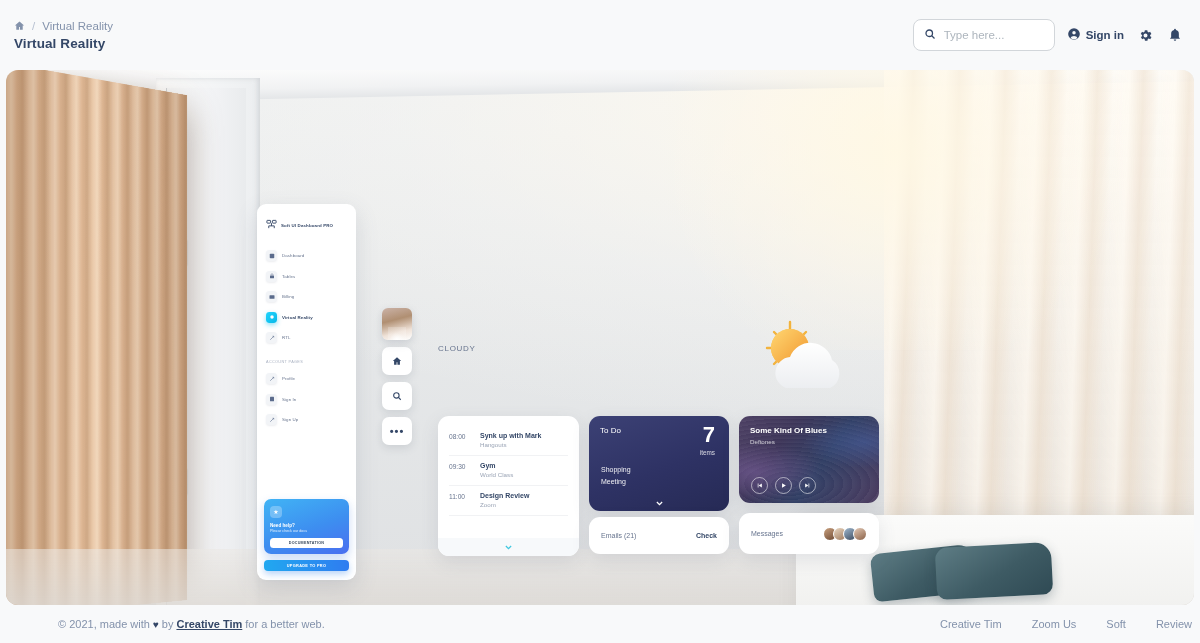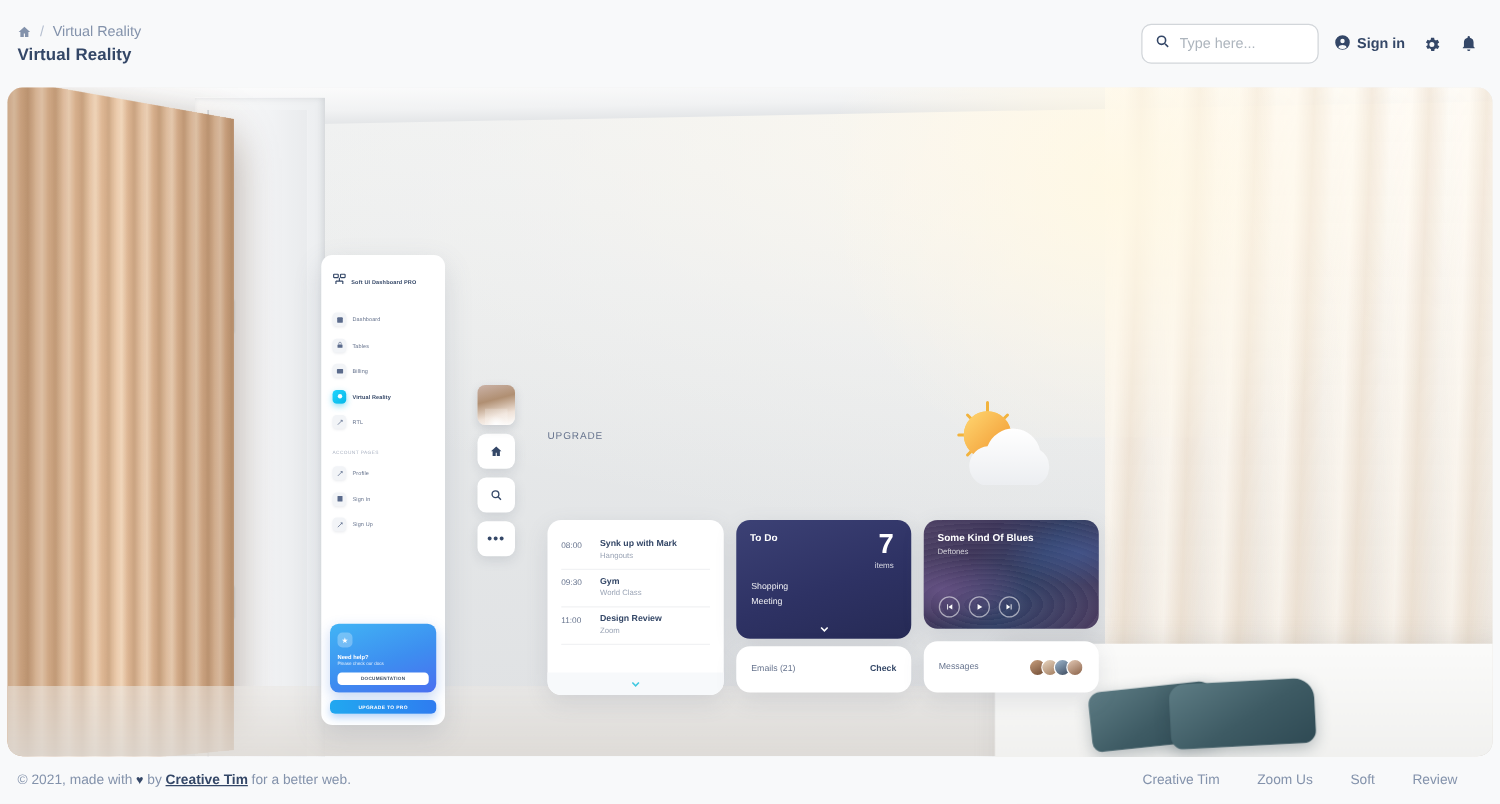--- a/index.html
+++ b/index.html
@@ -237,21 +237,21 @@
     position: absolute; left: 0; right: 0; bottom: 0; height: 18px;
     border-radius: 0 0 11px 11px; background: #f7f9fb;
     display: flex; align-items: center; justify-content: center; color: #3fc8e0; cursor: pointer;
   }
 
   .todo {
     left: 583px; top: 346px; width: 140px; height: 95px;
     background: linear-gradient(160deg,#3c4175 0%, #2e3264 55%, #262a55 100%);
     padding: 10px 11px; color: #fff;
   }
-  .todo-h { font-size: 8px; font-weight: bold; }
+  .todo-h { font-size: 8px; font-weight: normal; }
   .todo-num { position: absolute; right: 14px; top: 8px; font-size: 22px; font-weight: bold; line-height: 1; }
   .todo-items { position: absolute; right: 14px; top: 33px; font-size: 6.4px; color: rgba(255,255,255,.8); }
   .todo-l { position: absolute; left: 12px; font-size: 7px; color: rgba(255,255,255,.93); }
   .todo-l.l1 { top: 50px; } .todo-l.l2 { top: 62px; }
   .todo-more { position: absolute; left: 0; right: 0; bottom: 3px; display: flex; justify-content: center; color: #fff; cursor: pointer; }
 
   .music {
     left: 733px; top: 346px; width: 140px; height: 87px; overflow: hidden;
     background: linear-gradient(125deg,#4c3f63 0%, #3b3357 30%, #2f3d63 58%, #4a3a5e 100%);
     padding: 10px 11px; color: #fff;
@@ -289,21 +289,21 @@
   .av { width: 14px; height: 14px; border-radius: 50%; border: 1.4px solid #fff; margin-left: -4px; }
   .av:first-child { margin-left: 0; }
   .av1 { background: linear-gradient(150deg,#c9a07e,#6e4a33); }
   .av2 { background: linear-gradient(150deg,#e8d6c2,#a07a5c); }
   .av3 { background: linear-gradient(150deg,#9fb8cf,#3c4a5e); }
   .av4 { background: linear-gradient(150deg,#e3c9b6,#8a6147); }
 
   
   .footer {
     height: 38px; display: flex; align-items: center; justify-content: space-between;
-    padding: 0 34px 0 14px; font-size: 11px; color: #8392ab;
+    padding: 0 8px 0 14px; font-size: 11px; color: #8392ab; margin-left: 44px;
   }
   .foot-left { display: flex; align-items: center; gap: 3px; }
   .foot-left .heart { color: #344767; font-size: 10px; }
   .foot-strong { color: #344767; font-weight: bold; }
   .foot-links { display: flex; gap: 30px; }
   .foot-links a { color: #8392ab; text-decoration: none; font-size: 11px; }
 </style>
 </head>
 <body>
 
@@ -472,21 +472,21 @@
       <svg viewBox="0 0 24 24" fill="none" stroke="currentColor" stroke-width="2.6">
           <circle cx="10.5" cy="10.5" r="6.5"></circle>
           <path d="M16 16l5 5"></path>
         </svg>
     </div>
     <div class="rail-btn">
       <span class="rail-dots">•••</span>
     </div>
   </div>
 
-  <div class="temp-sub">UPGRADE</div>
+  <div class="temp-sub">CLOUDY</div>
   <div class="weather-art">
     <svg viewBox="0 0 110 100" width="110" height="100">
       <g stroke="#f2b33d" stroke-width="2.4" stroke-linecap="round">
         <path d="M32 12v7M32 57v7M9 38h7M48 38h7M16 22l5 5M43 49l5 5M16 54l5-5M43 27l5-5"></path>
       </g>
       <circle cx="32" cy="38" r="19" fill="#f9c851"></circle>
       <circle cx="32" cy="38" r="19" fill="url(#sg)"></circle>
       <defs>
         <linearGradient id="sg" x1="0" y1="0" x2="1" y2="1">
           <stop offset="0" stop-color="#ffd772"></stop>

